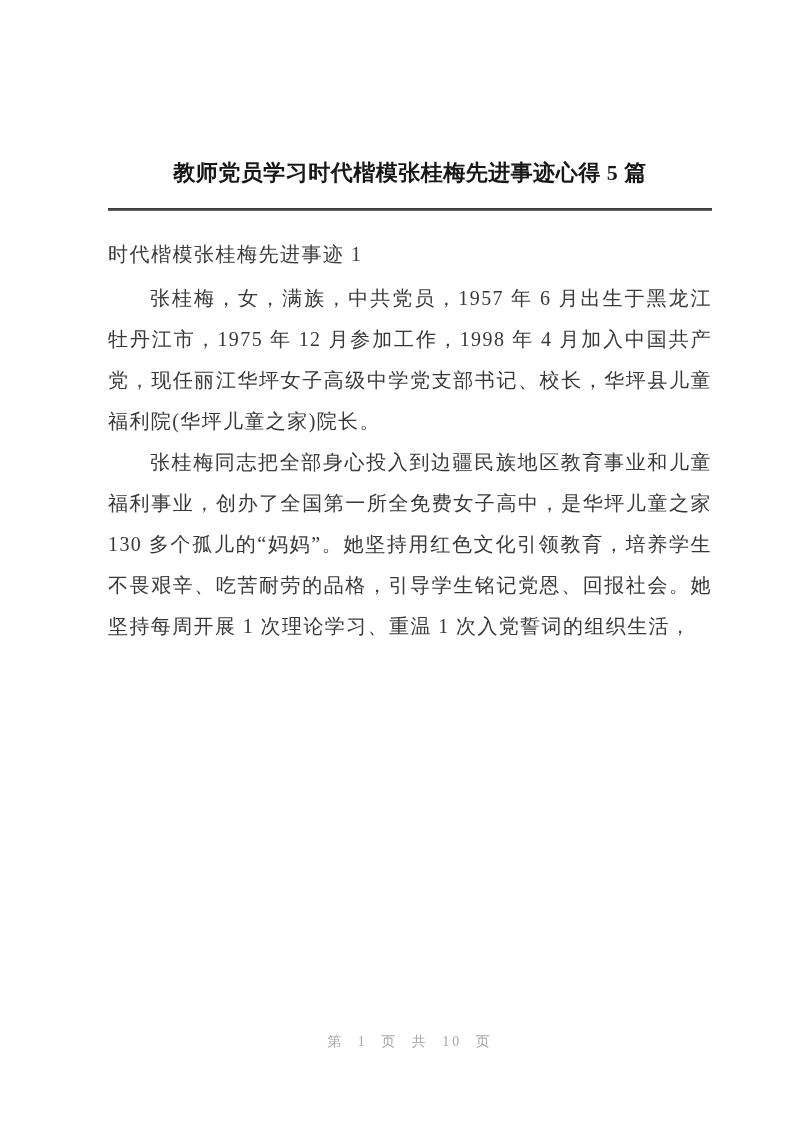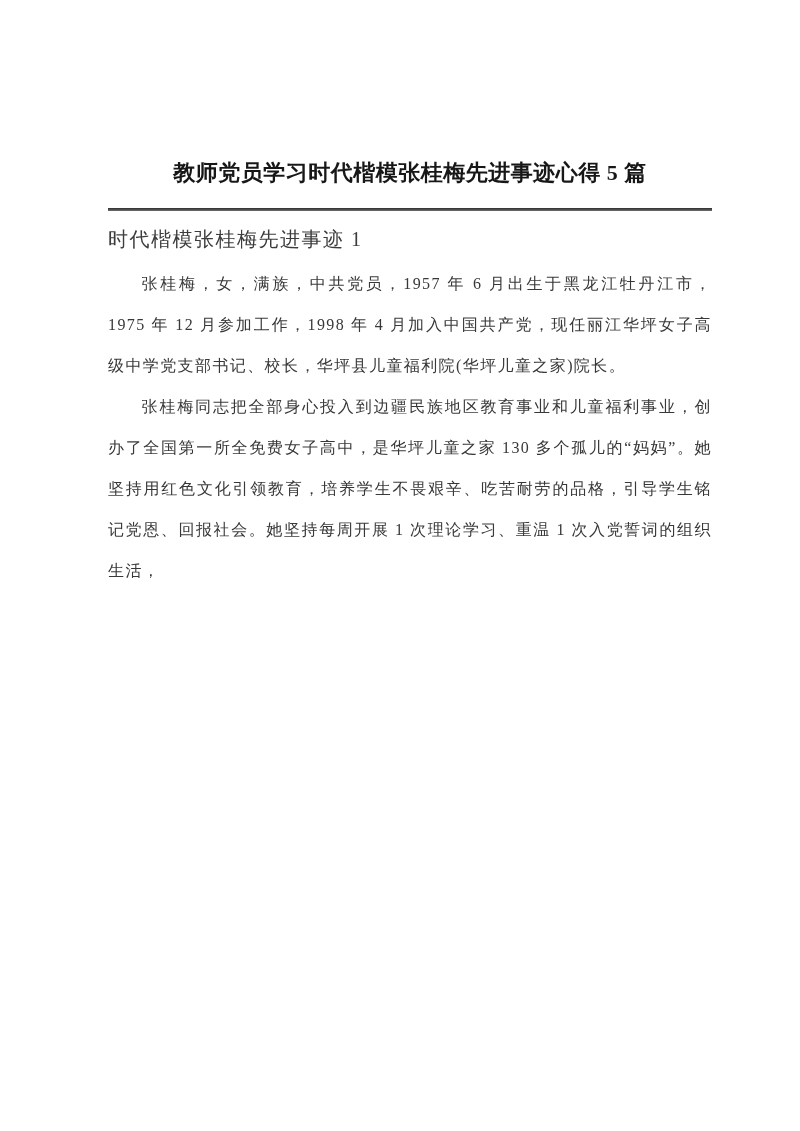--- a/index.html
+++ b/index.html
@@ -29,33 +29,33 @@
     text-align: center;
     color: #171717;
     letter-spacing: 0.5px;
   }
   .title-rule {
     height: 3px;
     margin-top: 20px;
     background: linear-gradient(#2e2e2e, #6e6e6e);
   }
   .section-heading {
-    margin-top: 14px;
+    margin-top: 29px;
     font-size: 20px;
     line-height: 28px;
     color: #3c3c3c;
     letter-spacing: 1.5px;
     font-family: Liberation Serif, serif;
   }
   .body-text {
     margin-top: 10px;
   }
   .body-text p {
     margin: 0;
-    font-size: 16px;
+    font-size: 20px;
     line-height: 41px;
     color: #383838;
     text-align: justify;
     text-justify: inter-ideograph;
     text-indent: 2.1em;
     letter-spacing: 1.4px;
   }
   .page-footer {
     position: absolute;
     left: 0;
@@ -78,14 +78,17 @@
 
   <div class="title-rule"></div>
 
   <div class="section-heading">时代楷模张桂梅先进事迹 1</div>
 
   <div class="body-text">
     <p>张桂梅，女，满族，中共党员，1957 年 6 月出生于黑龙江牡丹江市，1975 年 12 月参加工作，1998 年 4 月加入中国共产党，现任丽江华坪女子高级中学党支部书记、校长，华坪县儿童福利院(华坪儿童之家)院长。</p>
     <p>张桂梅同志把全部身心投入到边疆民族地区教育事业和儿童福利事业，创办了全国第一所全免费女子高中，是华坪儿童之家 130 多个孤儿的“妈妈”。她坚持用红色文化引领教育，培养学生不畏艰辛、吃苦耐劳的品格，引导学生铭记党恩、回报社会。她坚持每周开展 1 次理论学习、重温 1 次入党誓词的组织生活，</p>
   </div>
 
+  <div class="page-footer">
+    <span>第 1 页 共 10 页</span>
+  </div>
 
 </div>
 
 </body></html>

